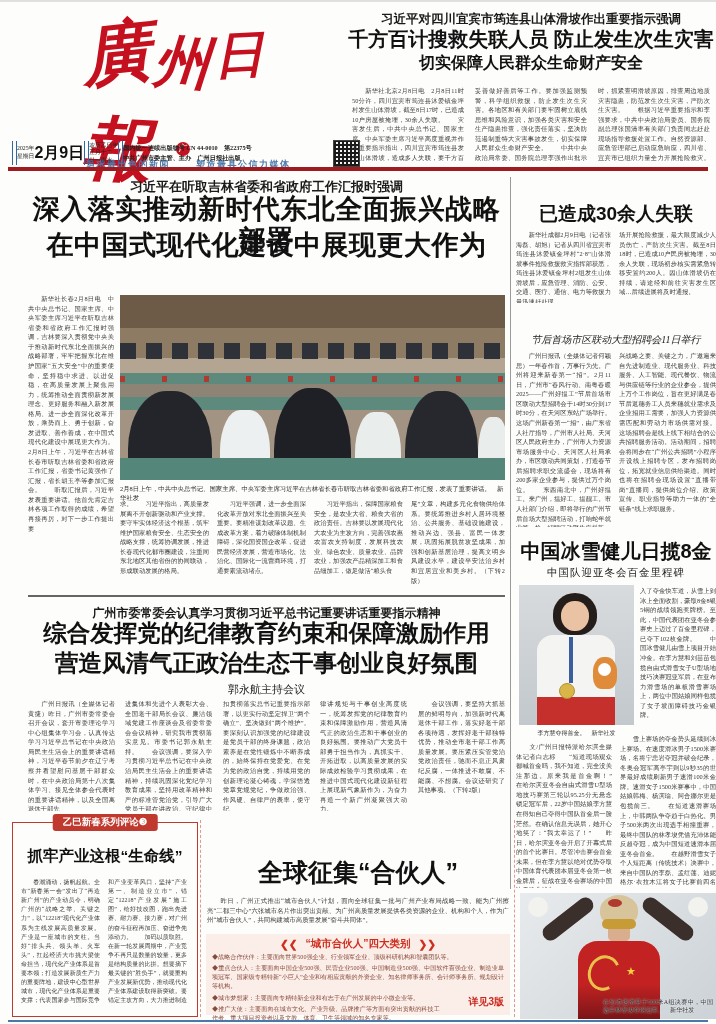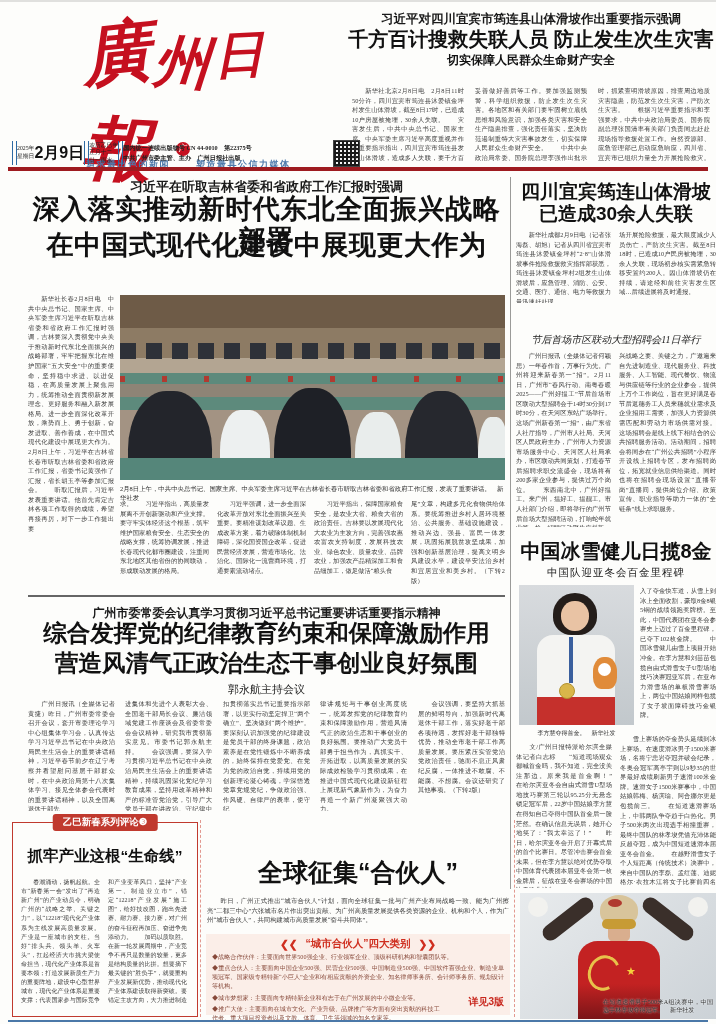--- a/index.html
+++ b/index.html
@@ -64,21 +64,21 @@
     <span class="vbar"></span>
     <span style="display:flex;flex-direction:column;justify-content:center;gap:2px;">
       <span class="tiny" style="font-size:6.2px;font-weight:bold;">国内统一连续出版物号 CN 44-0010　第22375号</span>
       <span class="tiny" style="font-size:6.2px;font-weight:bold;">中共广州市委主管、主办　广州日报社出版</span>
     </span>
     <span class="qr" style="margin-left:auto;"></span>
   </div>
 
   <div class="abs kicker" style="left:352px;top:9px;width:358px;font-size:12.5px;">习近平对四川宜宾市筠连县山体滑坡作出重要指示强调</div>
   <div class="abs hd" style="left:348px;top:26px;width:366px;font-size:20px;">千方百计搜救失联人员  防止发生次生灾害</div>
-  <div class="abs hd" style="left:348px;top:52px;width:366px;font-size:12px;">切实保障人民群众生命财产安全</div>
+  <div class="abs hd" style="left:348px;top:52px;width:366px;font-size:16px;">切实保障人民群众生命财产安全</div>
   <div class="abs bcol" style="left:352px;top:84px;width:112px;height:76px;">　　新华社北京2月8日电　2月8日11时50分许，四川宜宾市筠连县沐爱镇金坪村发生山体滑坡，截至8日17时，已造成10户房屋被掩埋，30余人失联。　　灾害发生后，中共中央总书记、国家主席、中央军委主席习近平高度重视并作出重要指示指出，四川宜宾市筠连县发生山体滑坡，造成多人失联，要千方百计搜救失联人员，最大限度减少人员伤亡，并</div>
   <div class="abs bcol" style="left:475px;top:84px;width:112px;height:76px;">妥善做好善后等工作。要加强监测预警，科学组织救援，防止发生次生灾害。各地区和有关部门要牢固树立底线思维和风险意识，加强各类灾害和安全生产隐患排查，强化责任落实，坚决防范遏制重特大灾害事故发生，切实保障人民群众生命财产安全。　　中共中央政治局常委、国务院总理李强作出批示指出，要全力搜救失联被困人员，最大限度减少人员伤亡，做好善后处置。同</div>
   <div class="abs bcol" style="left:598px;top:84px;width:112px;height:76px;">时，抓紧查明滑坡原因，排查周边地质灾害隐患，防范发生次生灾害，严防次生灾害。　　根据习近平重要指示和李强要求，中共中央政治局委员、国务院副总理张国清率有关部门负责同志赶赴现场指导救援处置工作。自然资源部、应急管理部已启动应急响应，四川省、宜宾市已组织力量全力开展抢险救灾。目前，各项工作正有序进行中。</div>
 
   <div class="abs rule-red" style="left:8px;top:165px;width:700px;height:3.5px;"></div>
 
   <div class="abs kicker" style="left:28px;top:176px;width:477px;font-size:13px;">习近平在听取吉林省委和省政府工作汇报时强调</div>
   <div class="abs hd" style="left:20px;top:228px;width:493px;font-size:27px;letter-spacing:0.5px;">在中国式现代化建设中展现更大作为</div>
   <div class="abs hd" style="left:20px;top:192px;width:493px;font-size:27px;letter-spacing:0.5px;">深入落实推动新时代东北全面振兴战略部署</div>
 
@@ -137,21 +137,20 @@
     </div>
     <p class="pbox-item">◆战略合作伙伴：主要面向世界500强企业、行业领军企业、顶级科研机构和智囊团队等。</p>
     <p class="pbox-item">◆重点合伙人：主要面向中国企业500强、民营企业500强、中国制造业500强、中国软件百强企业、制造业单项冠军、国家级专精特新“小巨人”企业和有相应贡献的外资企业、知名律师事务所、会计师事务所、规划设计等机构。</p>
     <p class="pbox-item">◆城市梦想家：主要面向专精特新企业和有志于在广州发展的中小微企业等。</p>
     <p class="pbox-item" style="width:78%;">◆推广大使：主要面向在城市文化、产业升级、品牌推广等方面有突出贡献的科技工作者、重大项目投资者以及文教、体育、卫生等领域的知名专家等。</p>
     <span class="abs seemore" style="right:6px;bottom:6px;font-size:10px;">详见3版</span>
   </div>
 
   <div class="abs vline" style="left:510px;top:175px;height:712px;"></div>
 
-  <div class="abs hd" style="left:516px;top:179px;width:200px;font-size:19px;">四川宜宾筠连山体滑坡</div>
   <div class="abs hd" style="left:516px;top:201px;width:200px;font-size:19px;">已造成30余人失联</div>
   <div class="abs bcol" style="left:516px;top:228px;width:95px;height:73px;">　　新华社成都2月9日电（记者张海磊、胡旭）记者从四川省宜宾市筠连县沐爱镇金坪村“2·8”山体滑坡事件抢险救援救灾指挥部获悉，筠连县沐爱镇金坪村2组发生山体滑坡后，应急管理、消防、公安、交通、医疗、通信、电力等救援力量迅速赶赴现</div>
   <div class="abs bcol" style="left:619px;top:228px;width:97px;height:73px;">场开展抢险救援，最大限度减少人员伤亡，严防次生灾害。截至8日18时，已造成10户民房被掩埋，30余人失联，现场初步核实需紧急转移安置约200人。因山体滑坡仍在持续，请途经和前往灾害发生区域…后续进展将及时通报。</div>
 
   <div class="abs" style="left:516px;top:331px;width:200px;text-align:center;font-size:10px;color:#222;font-style:italic;">节后首场市区联动大型招聘会11日举行</div>
   <div class="abs bcol" style="left:516px;top:349px;width:95px;height:176px;">　　广州日报讯（全媒体记者何颖思）一年春作首，万事行为先。广州将迎来新春第一“招”。2月11日，广州市“春风行动、南粤春暖2025——广州好揾工”节后首场市区联动大型招聘会于14时30分到17时30分，在天河区东站广场举行。　　这场广州新春第一“招”，由广东省人社厅指导，广州市人社局、天河区人民政府主办，广州市人力资源市场服务中心、天河区人社局承办，市区联动共同策划，打造春节后招聘求职交流盛会，现场将有200多家企业参与，提供过万个岗位。　　东西南北中，广州好揾工。来广州，揾好工、揾靓工。市人社部门介绍，即将举行的广州节后首场大型招聘活动，打响蛇年就业第一枪，招聘活动聚焦广州新</div>
   <div class="abs bcol" style="left:619px;top:349px;width:97px;height:176px;">兴战略之要、关键之力，广邀遍来自先进制造业、现代服务业、科技服务、人工智能、现代餐饮、物流与供应链等行业的企业参会，提供上万个工作岗位，旨在更好满足春节后返穗务工人员来穗就业需求及企业招用工需要，加强人力资源供需匹配和劳动力市场供需对接。　　这场招聘会是线上线下相结合的公共招聘服务活动。活动期间，招聘会将同步在“广州公共招聘”小程序开设线上招聘专区，发布招聘岗位，拓宽就业信息供给渠道。同时也将在招聘会现场设置“直播带岗”直播间，提供岗位介绍、政策宣传、职业指导等助力一体的“全链条”线上求职服务。</div>
 
   <div class="abs hd" style="left:516px;top:538px;width:200px;font-size:20px;">中国冰雪健儿日揽8金</div>
   <div class="abs" style="left:516px;top:564px;width:200px;text-align:center;font-size:10.5px;color:#222;letter-spacing:1px;">中国队迎亚冬会百金里程碑</div>

